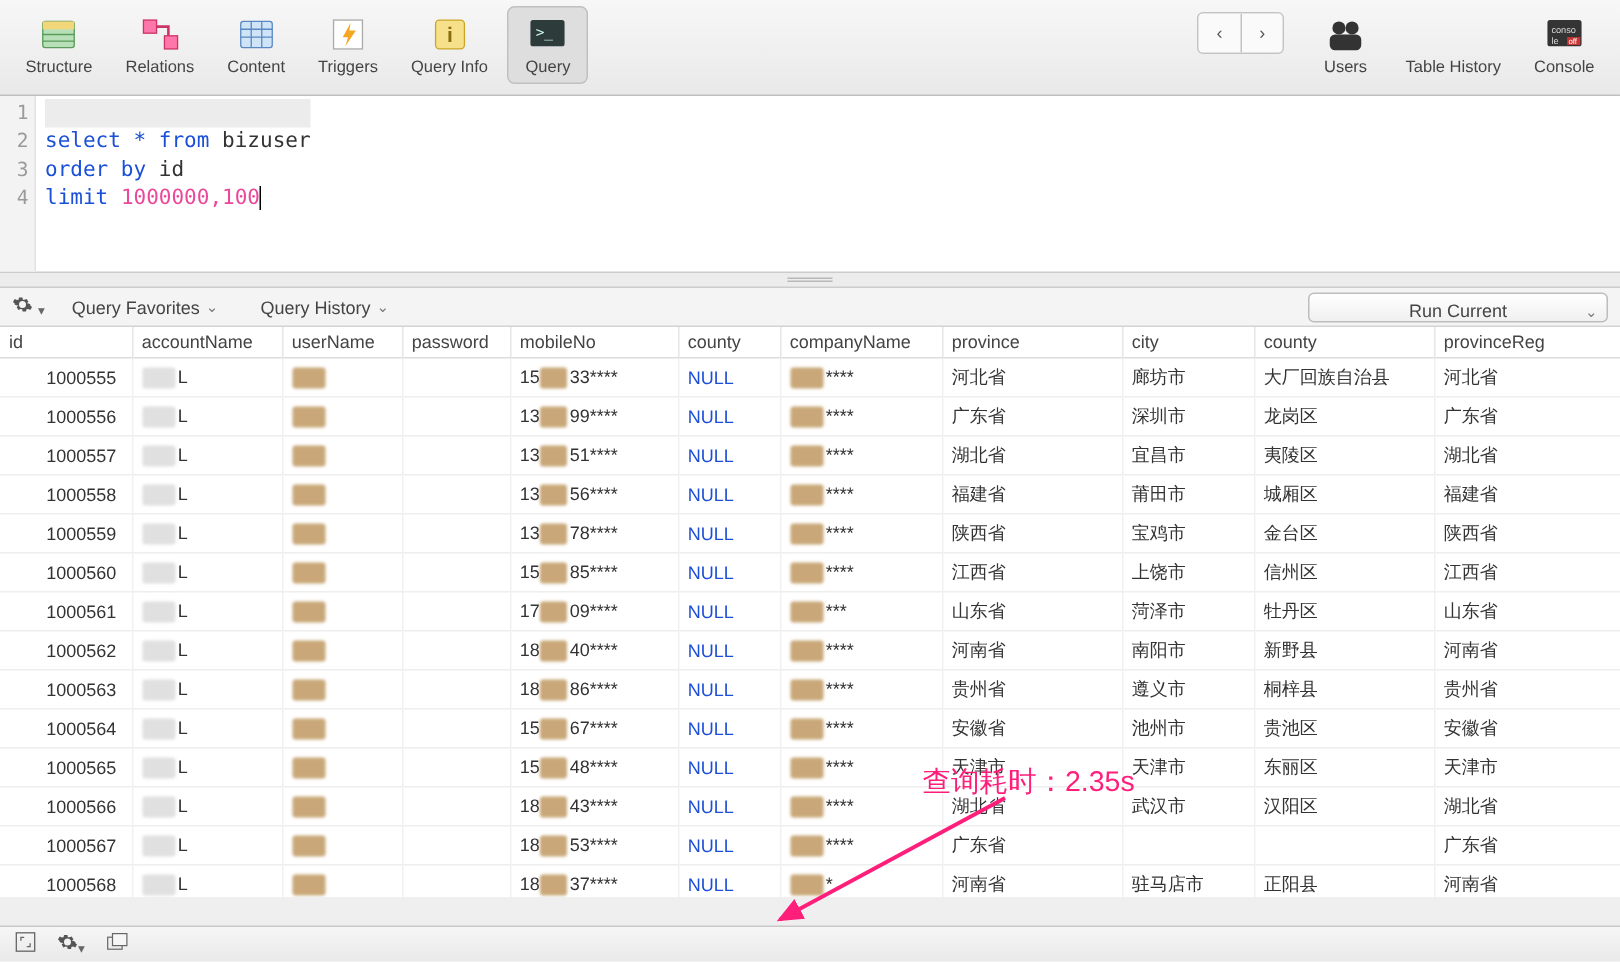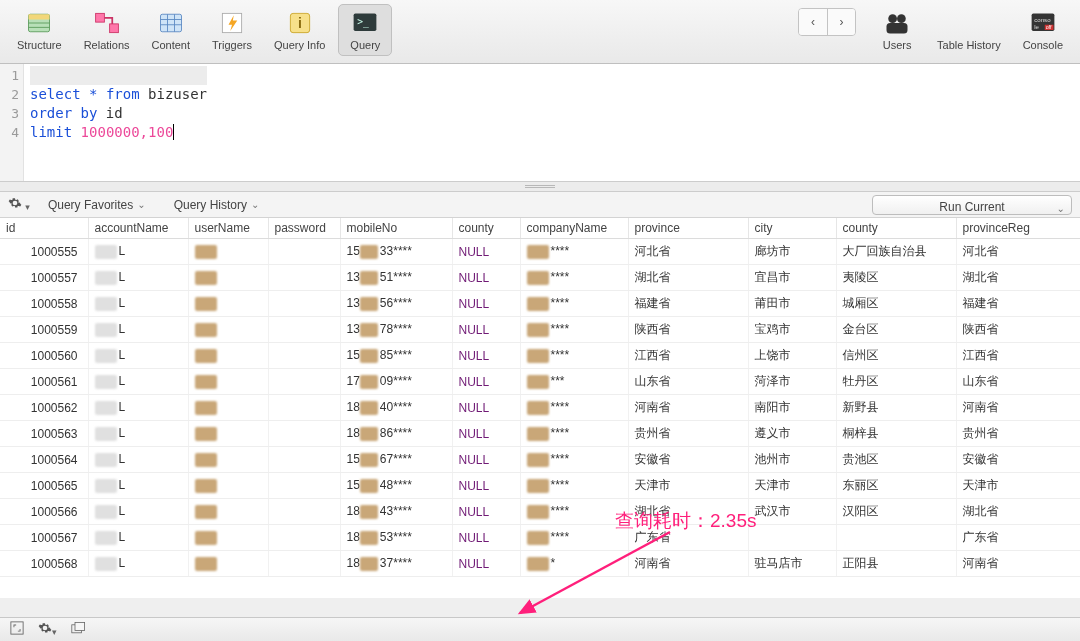--- a/index.html
+++ b/index.html
@@ -73,21 +73,21 @@
     display:flex; align-items:flex-end; justify-content:center; cursor:pointer; font-size:12px;
     position:relative; margin-right:0px;
   }
   .run-btn .chev { position:absolute; right:6px; color:#777; font-size:10px;}
   
   .grid { background:#fff; height:380px; overflow:hidden; position:relative;}
   table { border-collapse:collapse; width:100%; table-layout:fixed;}
   thead th { background:#fff; text-align:left; font-weight:400; color:#444; border-bottom:1px solid #dcdcdc; border-right:1px solid #e6e6e6; padding:3px 6px; font-size:12px; height:20px; }
   tbody td { border-bottom:1px solid #eee; border-right:1px solid #f1f1f1; padding:4px 6px; font-size:12px; height:22px; white-space:nowrap; overflow:hidden; }
   tbody td.idcol { text-align:right; padding-right:10px; }
-  .null { color:#701a75; }
+  .null { color:#1d4ed8; }
   .blurbox { display:inline-block; width:22px; height:14px; background:#dcdcdc; border-radius:2px; vertical-align:middle; margin-right:2px; filter:blur(1px);}
   .blurbox.br { background:#c9a778; }
   .blurbox.gr { background:#e0e0e0; }
   
   .status { position:absolute; bottom:0; left:0; right:0; height:24px;
     background:linear-gradient(#f6f6f6,#e9e9e9); border-top:1px solid #c8c8c8;
     display:flex; align-items:center; padding:0 10px; font-size:12px; color:#333; gap:14px;}
   
   .anno {
     position:absolute; left:615px; top:508px;
@@ -289,20 +289,33 @@
           <td></td>
           <td>15<span class="blurbox br" style="width:18px;"></span>33****</td>
           <td><span class="null">NULL</span></td>
           <td><span class="blurbox br"></span>****</td>
           <td>河北省</td>
           <td>廊坊市</td>
           <td>大厂回族自治县</td>
           <td>河北省</td>
         </tr>
         <tr>
+          <td class="idcol">1000556</td>
+          <td><span class="blurbox gr"></span>L</td>
+          <td><span class="blurbox br"></span></td>
+          <td></td>
+          <td>13<span class="blurbox br" style="width:18px;"></span>99****</td>
+          <td><span class="null">NULL</span></td>
+          <td><span class="blurbox br"></span>****</td>
+          <td>广东省</td>
+          <td>深圳市</td>
+          <td>龙岗区</td>
+          <td>广东省</td>
+        </tr>
+        <tr>
           <td class="idcol">1000557</td>
           <td><span class="blurbox gr"></span>L</td>
           <td><span class="blurbox br"></span></td>
           <td></td>
           <td>13<span class="blurbox br" style="width:18px;"></span>51****</td>
           <td><span class="null">NULL</span></td>
           <td><span class="blurbox br"></span>****</td>
           <td>湖北省</td>
           <td>宜昌市</td>
           <td>夷陵区</td>

